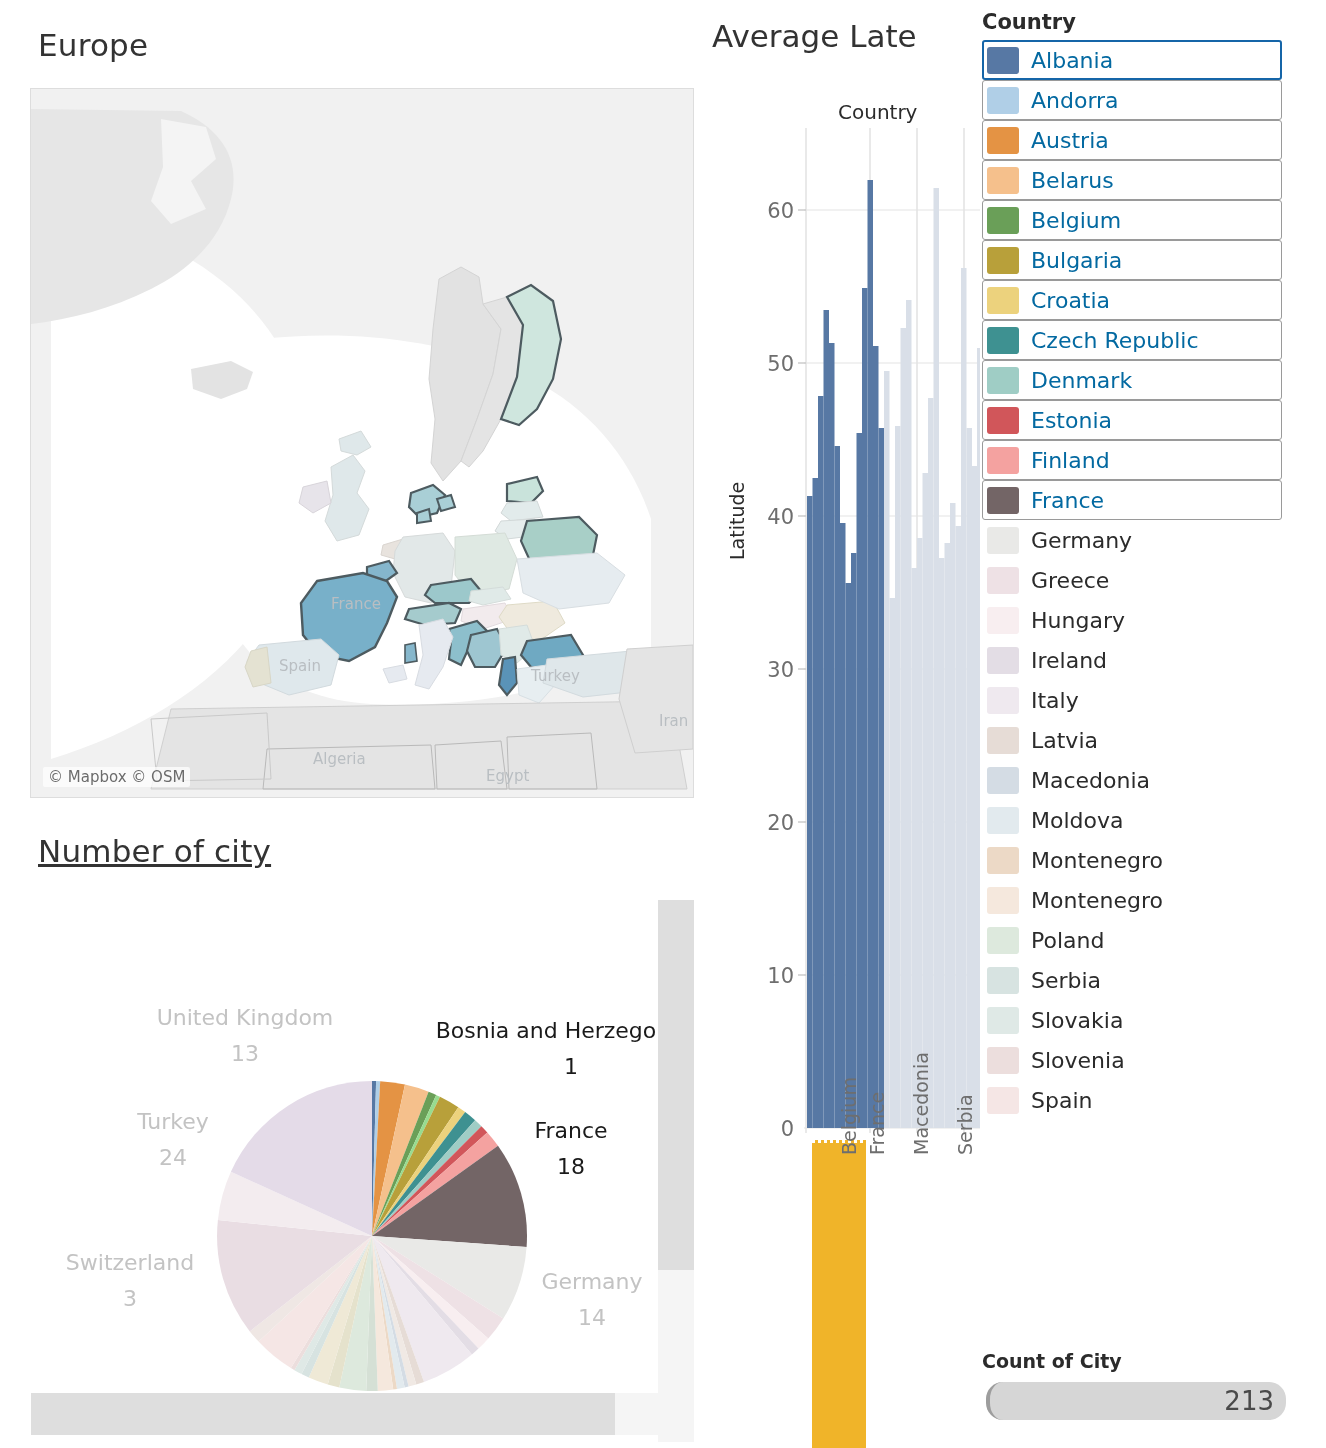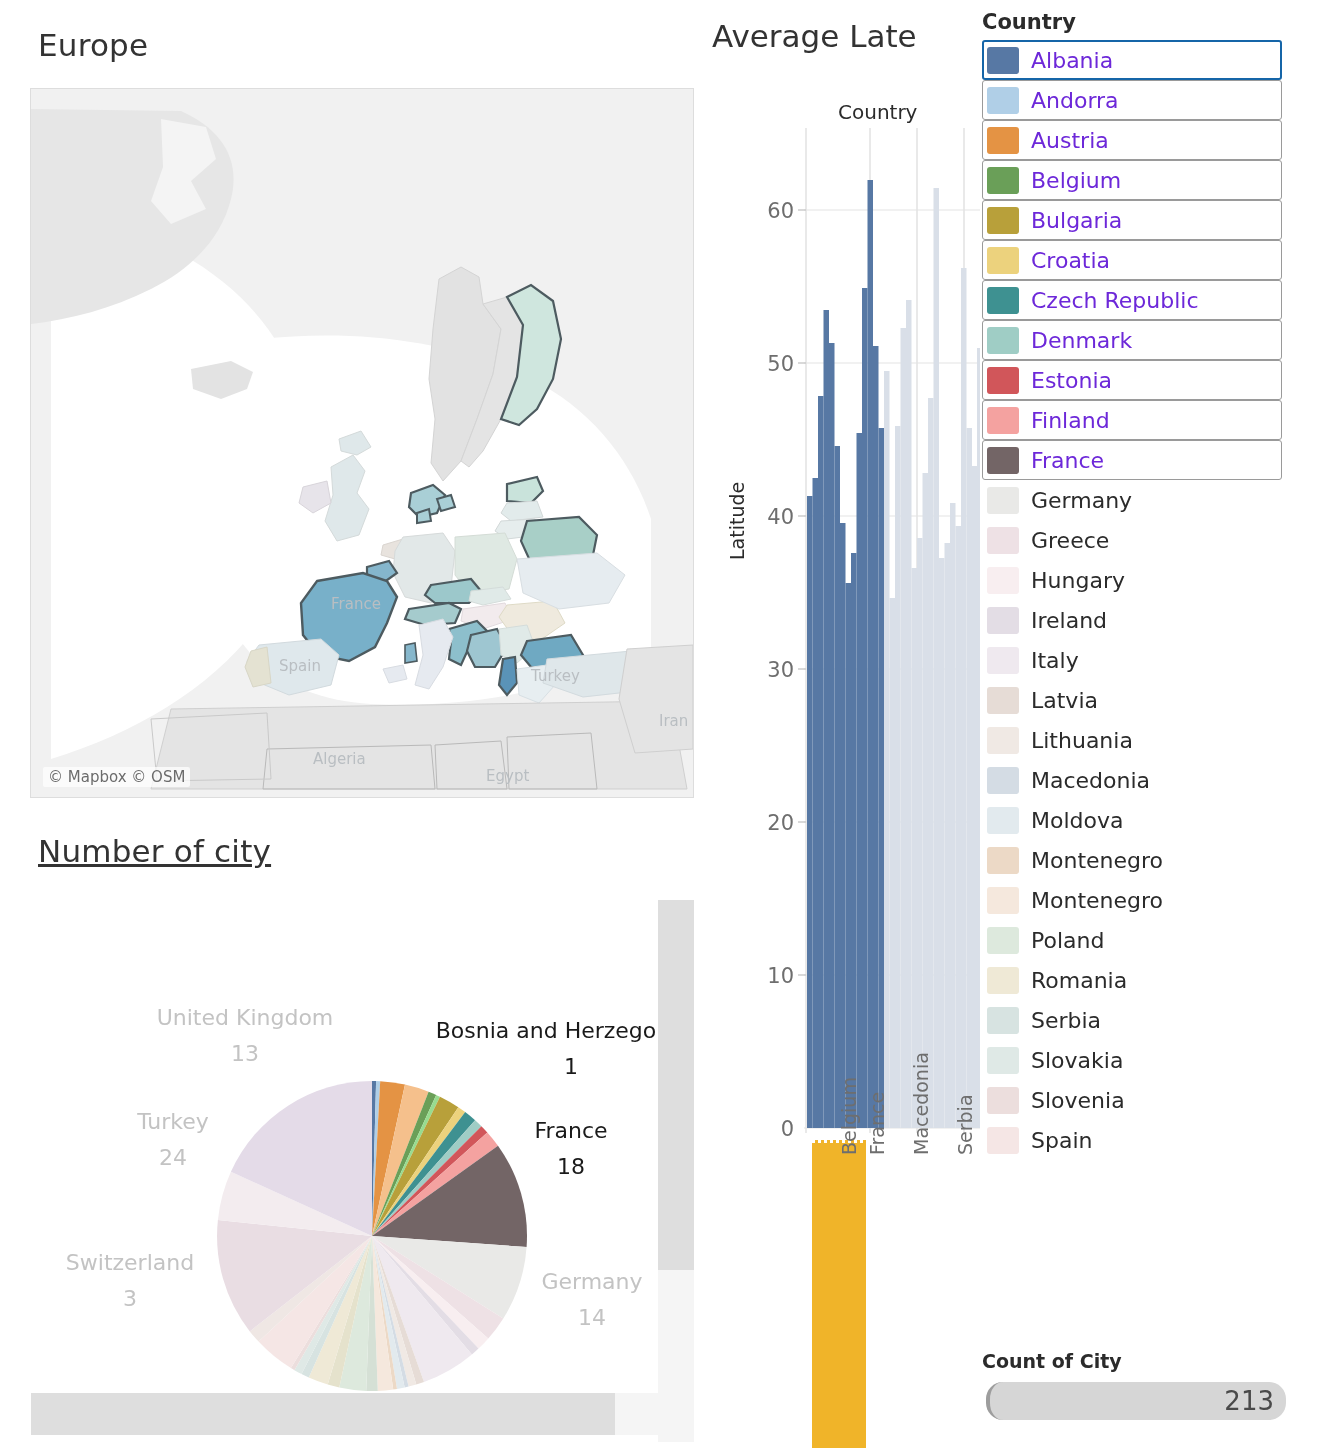--- a/index.html
+++ b/index.html
@@ -83,21 +83,21 @@
   #legend-title { font-size:21px; color:#2b2b2b; font-weight:700; margin-bottom:6px; }
   .leg-item {
     display:flex; align-items:center; height:40px;
     padding:0 6px 0 4px; margin-bottom:0px;
     border:1px solid transparent; border-radius:3px;
     background:transparent;
   }
   .leg-item.sel { border-color:#9a9a9a; background:#fff; }
   .leg-item.active { border:2px solid #1565a8; padding:0 5px 0 3px; }
   .leg-sw { width:32px; height:27px; border-radius:3px; flex:0 0 auto; }
-  .leg-lab { font-size:22px; color:#6d28d9; margin-left:12px; white-space:nowrap; }
+  .leg-lab { font-size:22px; color:#0369a1; margin-left:12px; white-space:nowrap; }
   .leg-item.dim .leg-lab { color:#2b2b2b; }
 
   #count-title {
     position:absolute; left:982px; top:1350px;
     font-size:19px; color:#2b2b2b; font-weight:700;
   }
   #count-bar {
     position:absolute; left:986px; top:1382px; width:300px; height:38px;
     background:#d6d6d6; border-left:4px solid #9d9d9d;
     display:flex; align-items:center; justify-content:flex-end;border-radius:17px;
@@ -380,20 +380,24 @@
         </div>
         <div class="leg-item sel">
           <span class="leg-sw" style="background: rgb(176, 207, 231);"></span>
           <span class="leg-lab">Andorra</span>
         </div>
         <div class="leg-item sel">
           <span class="leg-sw" style="background: rgb(228, 147, 68);"></span>
           <span class="leg-lab">Austria</span>
         </div>
         <div class="leg-item sel">
+          <span class="leg-sw" style="background: rgb(245, 192, 140);"></span>
+          <span class="leg-lab">Belarus</span>
+        </div>
+        <div class="leg-item sel">
           <span class="leg-sw" style="background: rgb(106, 159, 88);"></span>
           <span class="leg-lab">Belgium</span>
         </div>
         <div class="leg-item sel">
           <span class="leg-sw" style="background: rgb(184, 160, 58);"></span>
           <span class="leg-lab">Bulgaria</span>
         </div>
         <div class="leg-item sel">
           <span class="leg-sw" style="background: rgb(236, 210, 125);"></span>
           <span class="leg-lab">Croatia</span>
@@ -436,46 +440,38 @@
         </div>
         <div class="leg-item dim">
           <span class="leg-sw" style="background: rgb(239, 233, 239);"></span>
           <span class="leg-lab">Italy</span>
         </div>
         <div class="leg-item dim">
           <span class="leg-sw" style="background: rgb(230, 220, 214);"></span>
           <span class="leg-lab">Latvia</span>
         </div>
         <div class="leg-item dim">
-          <span class="leg-sw" style="background: rgb(240, 233, 228);"></span>
-          <span class="leg-lab">Lithuania</span>
-        </div>
-        <div class="leg-item dim">
           <span class="leg-sw" style="background: rgb(212, 220, 228);"></span>
           <span class="leg-lab">Macedonia</span>
         </div>
         <div class="leg-item dim">
           <span class="leg-sw" style="background: rgb(226, 234, 238);"></span>
           <span class="leg-lab">Moldova</span>
         </div>
         <div class="leg-item dim">
           <span class="leg-sw" style="background: rgb(236, 217, 198);"></span>
           <span class="leg-lab">Montenegro</span>
         </div>
         <div class="leg-item dim">
           <span class="leg-sw" style="background: rgb(245, 232, 221);"></span>
           <span class="leg-lab">Montenegro</span>
         </div>
         <div class="leg-item dim">
           <span class="leg-sw" style="background: rgb(221, 233, 221);"></span>
           <span class="leg-lab">Poland</span>
-        </div>
-        <div class="leg-item dim">
-          <span class="leg-sw" style="background: rgb(239, 233, 214);"></span>
-          <span class="leg-lab">Romania</span>
         </div>
         <div class="leg-item dim">
           <span class="leg-sw" style="background: rgb(215, 227, 225);"></span>
           <span class="leg-lab">Serbia</span>
         </div>
         <div class="leg-item dim">
           <span class="leg-sw" style="background: rgb(223, 233, 230);"></span>
           <span class="leg-lab">Slovakia</span>
         </div>
         <div class="leg-item dim">

